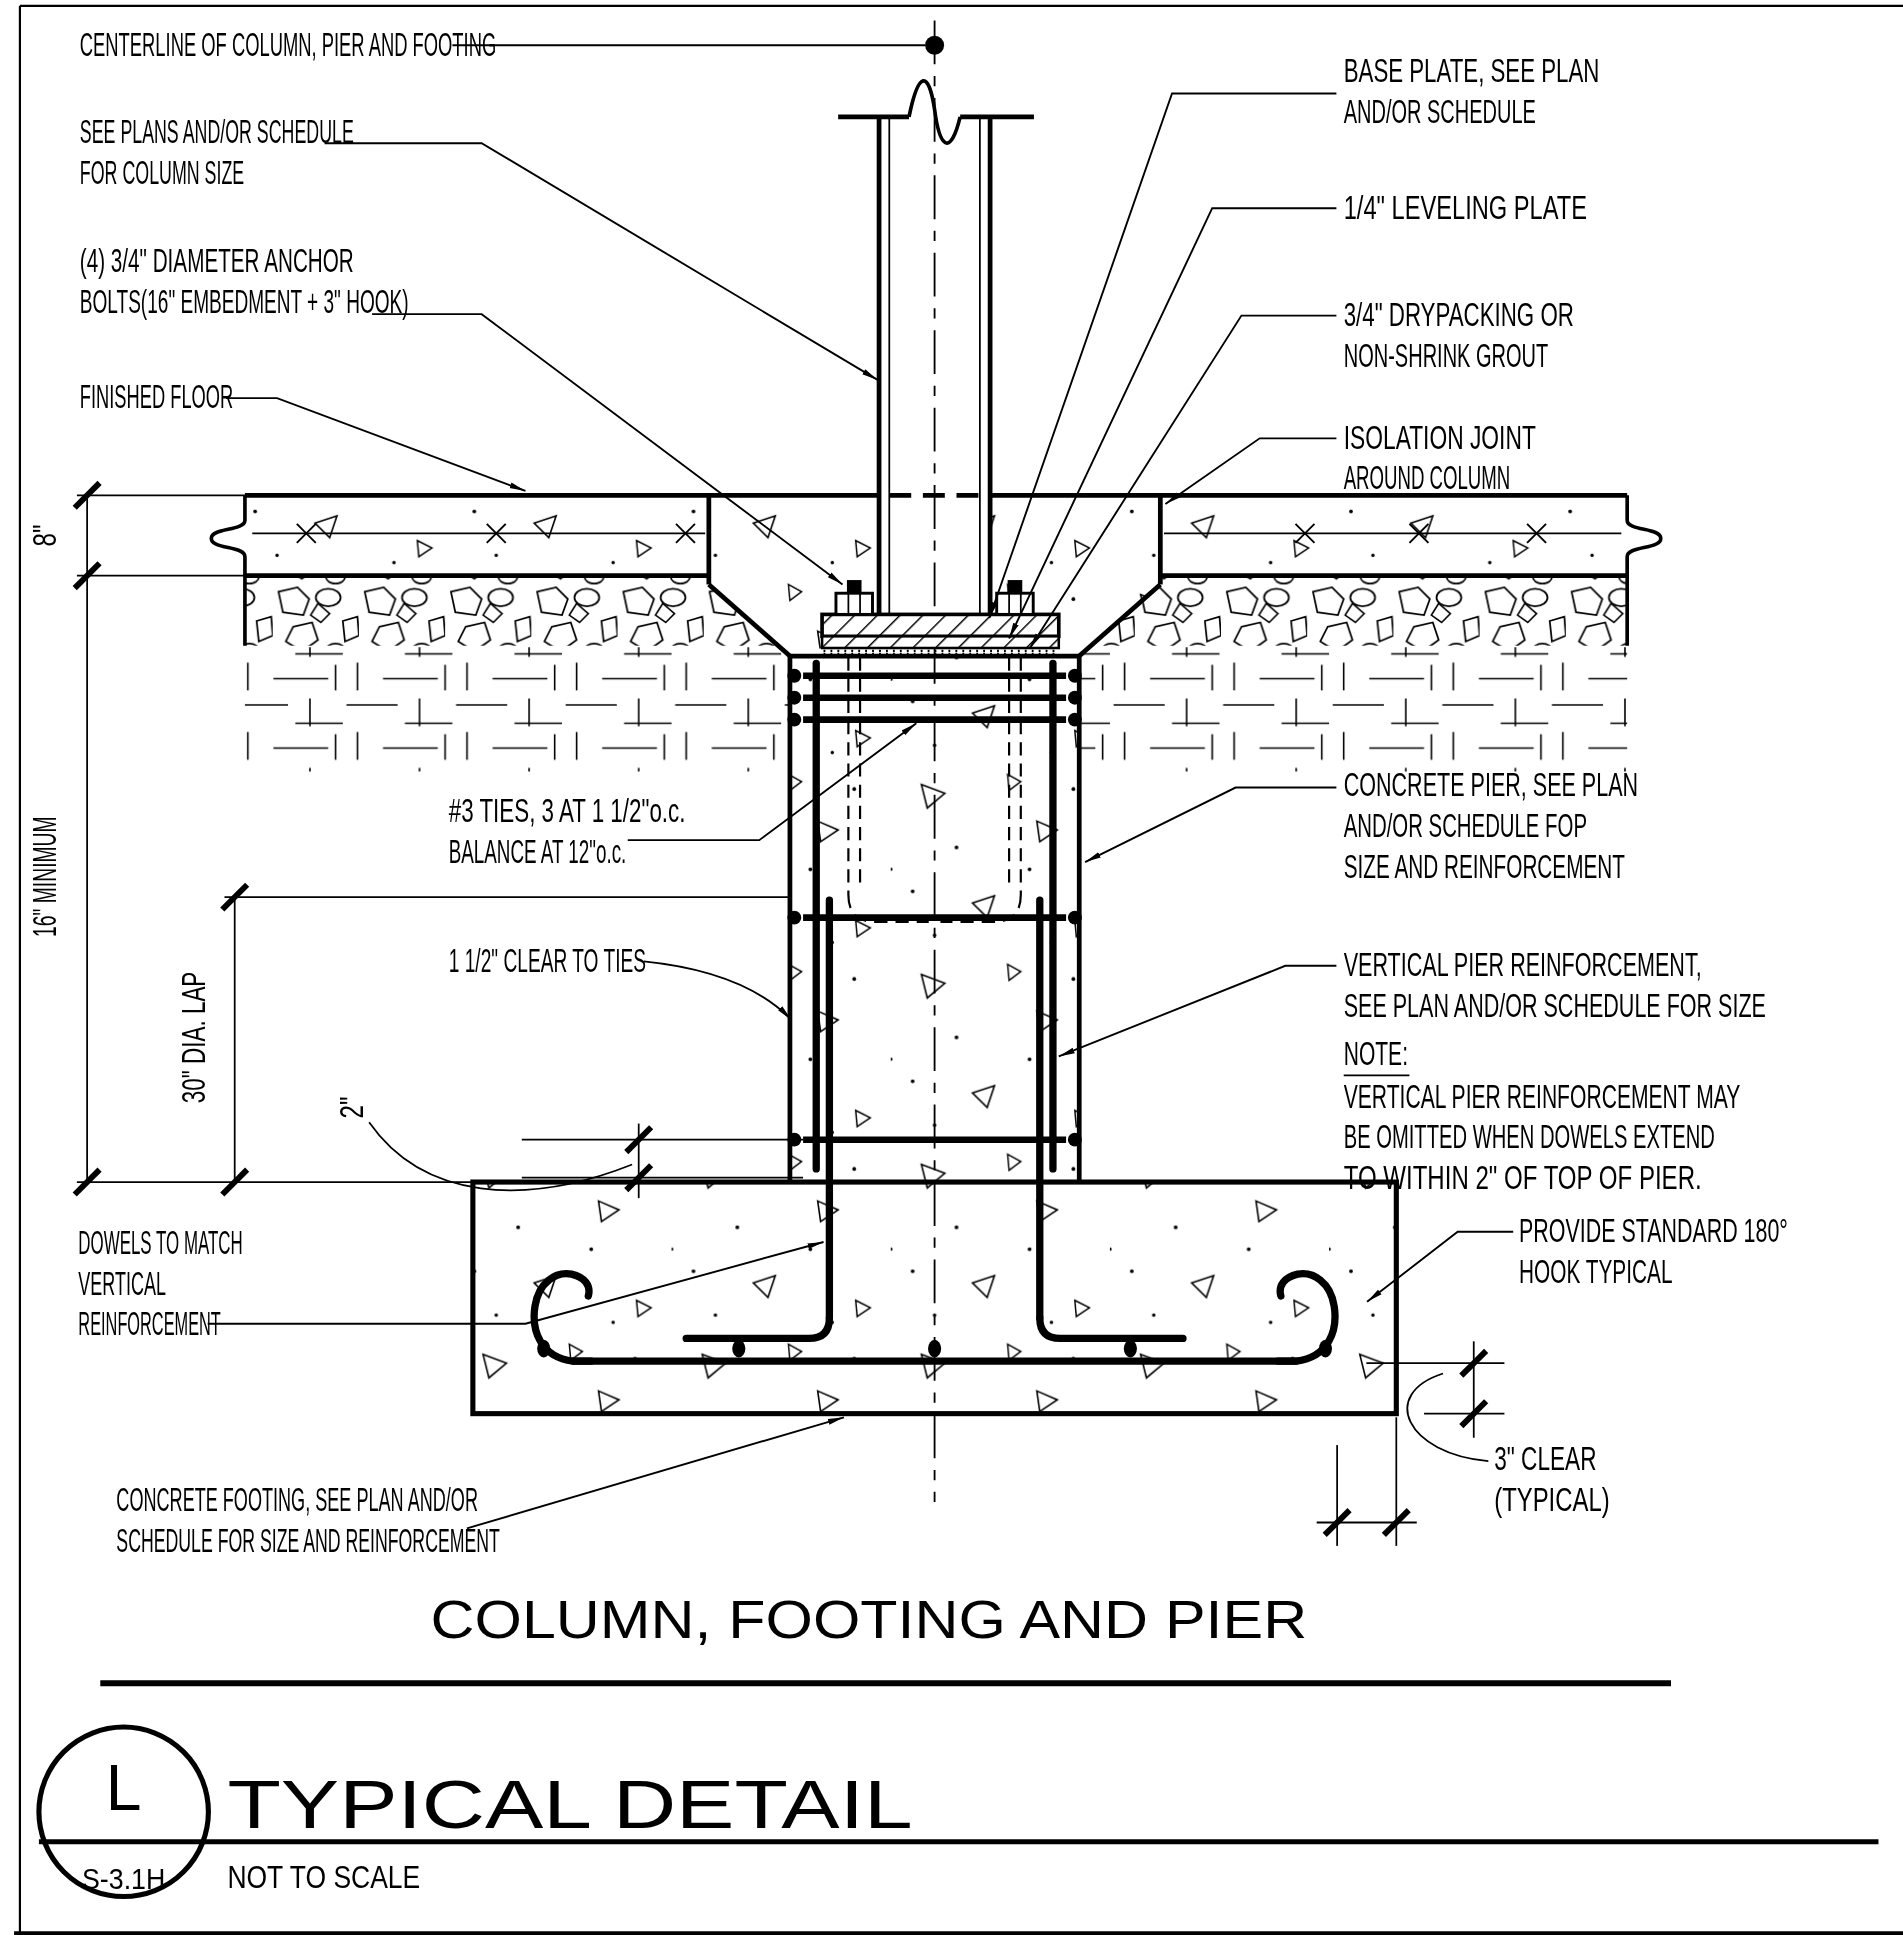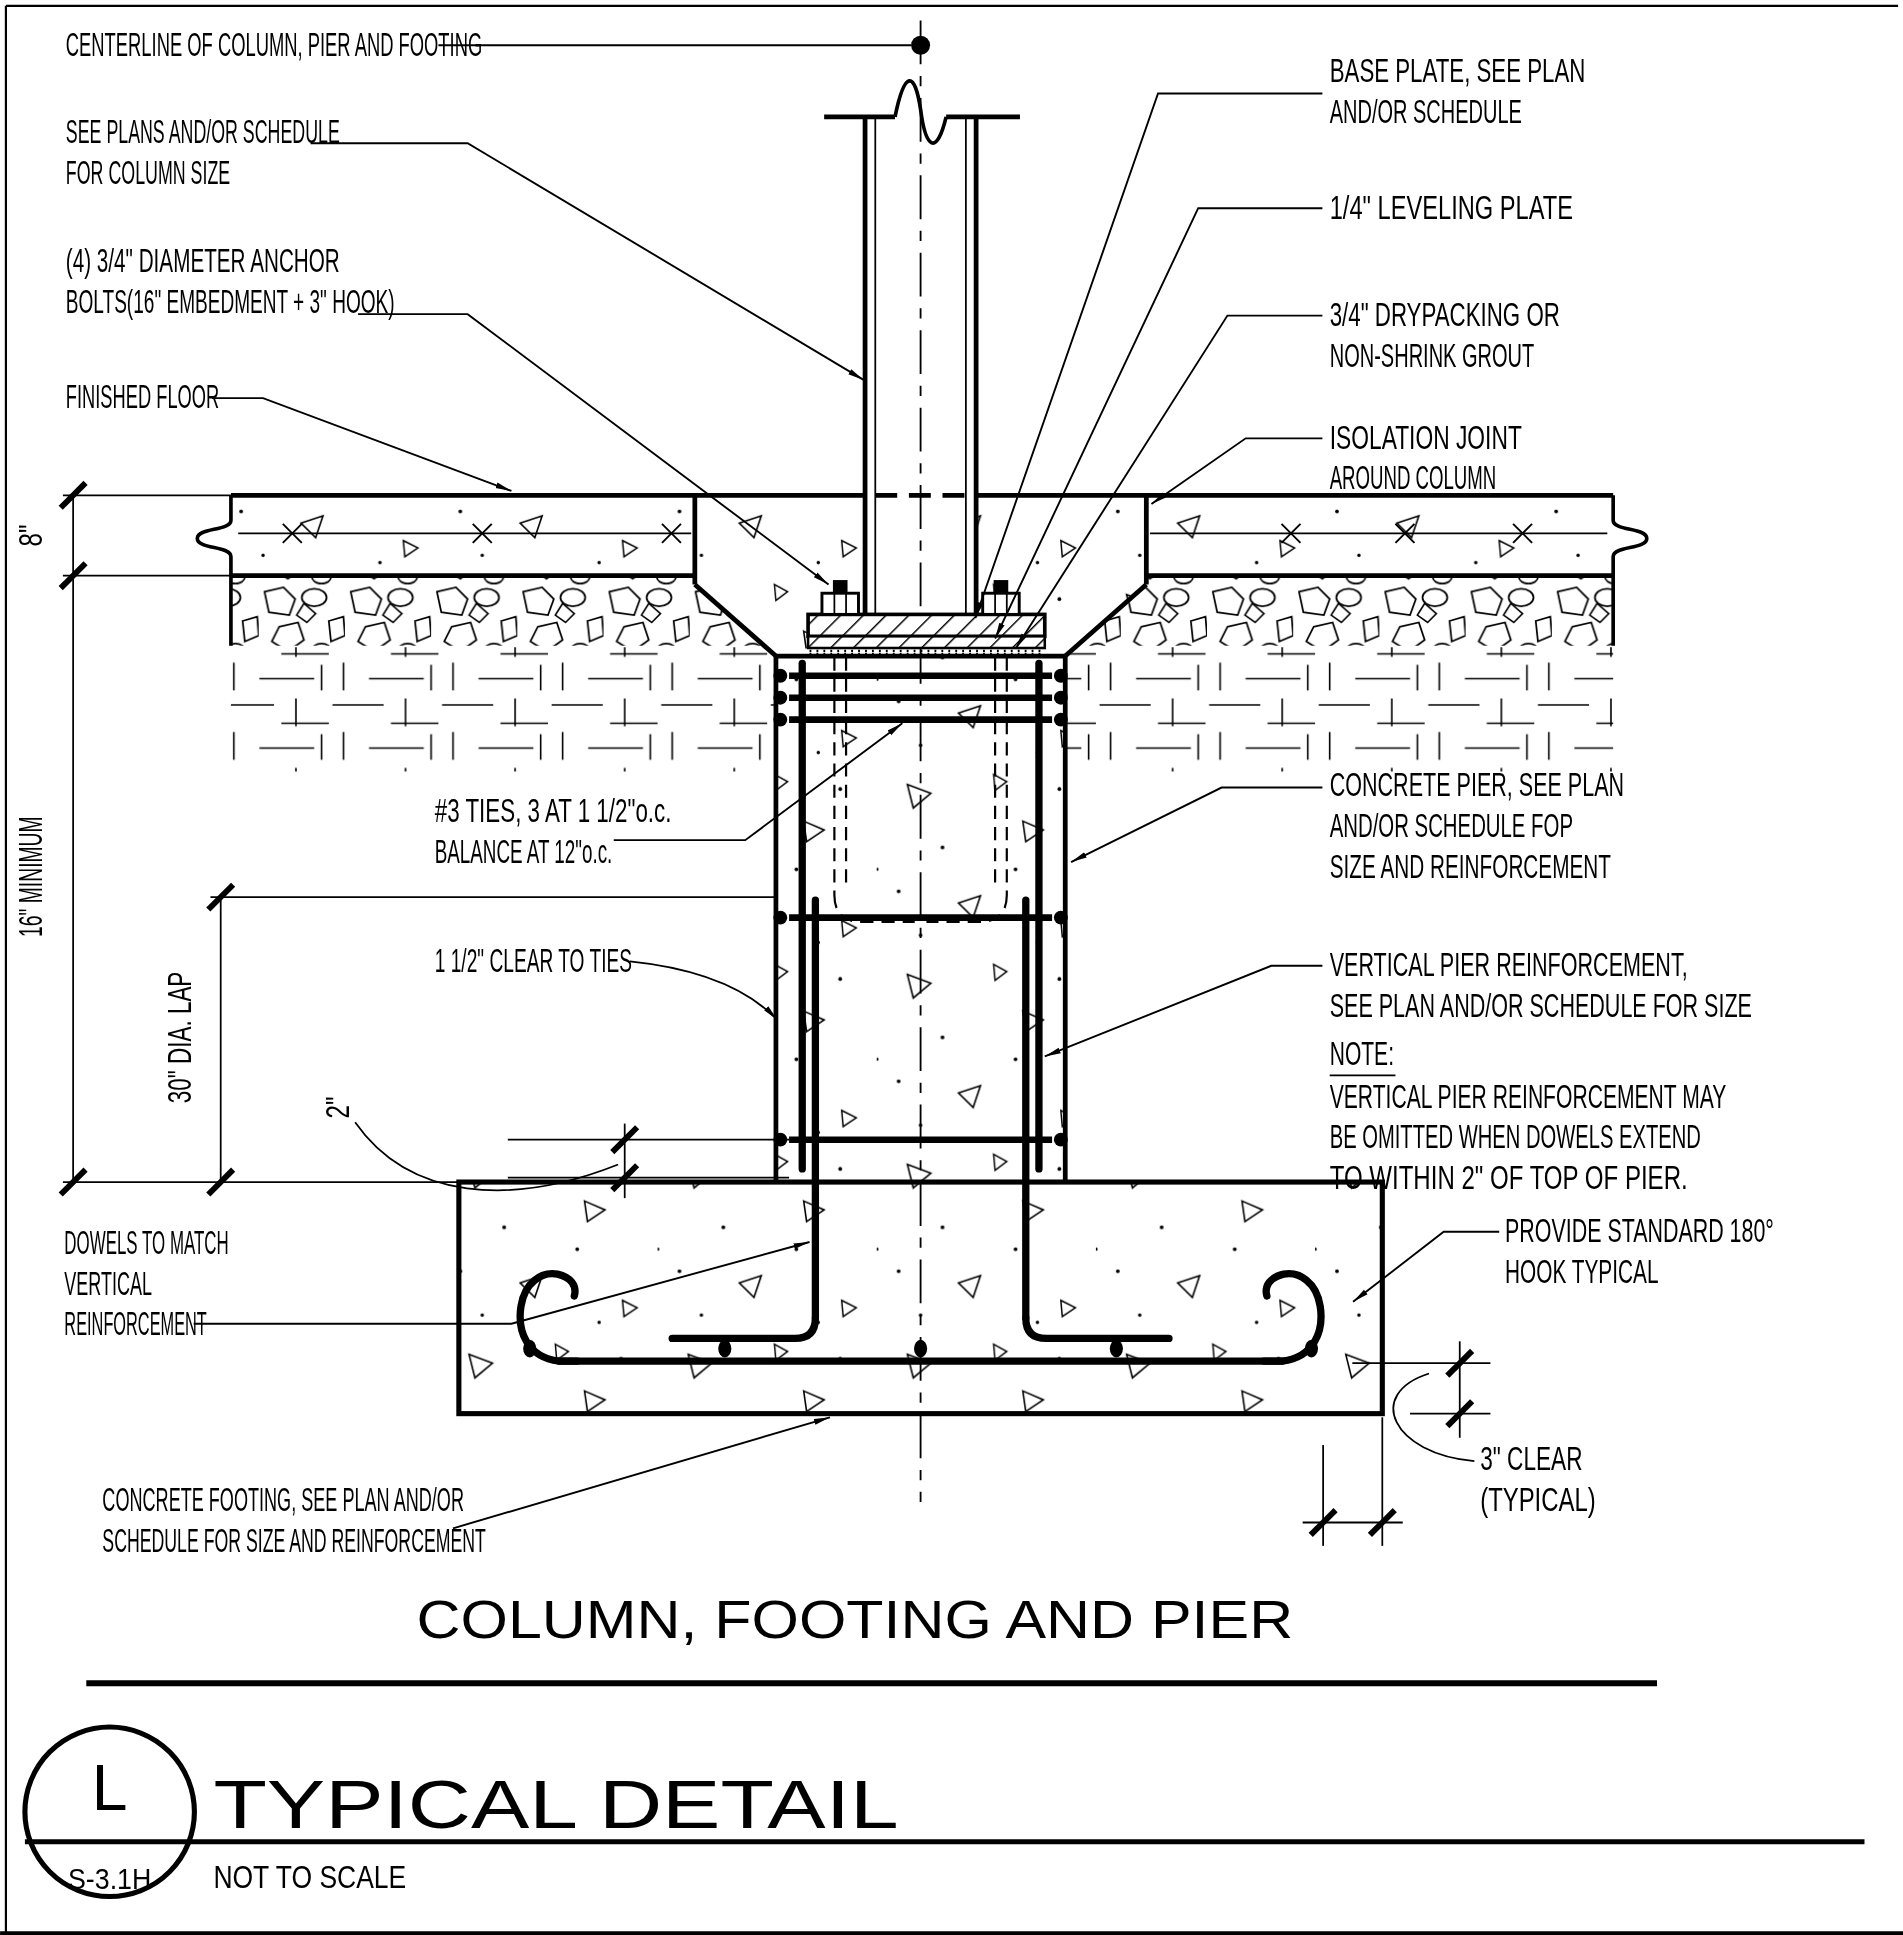--- a/index.html
+++ b/index.html
@@ -1,16 +1,16 @@
 <!DOCTYPE html>
 <html style="font-size:11.7px"><head>
 <meta charset="utf-8">
 <style>
   html,body{margin:0;padding:0;background:#ffffff;}
-  .stage{width:1736px;height:1936px;position:relative;background:#fff;}
+  .stage{width:1736px;height:1936px;position:relative;background:#fff;padding-left:14px;}
   svg{display:block}
   .t{font-family:"Liberation Sans","DejaVu Sans",sans-serif;fill:#000;}
   .a{font-size:46px;}
   .sm{font-size:44px;}
   .ttl{font-size:74px;}
   .big{font-size:95px;}
   .ltr{font-size:88px;}
   .sht{font-size:40px;}
   .thin{stroke:#000;stroke-width:2.4;fill:none;}
   .lead{stroke:#000;stroke-width:2.6;fill:none;}

